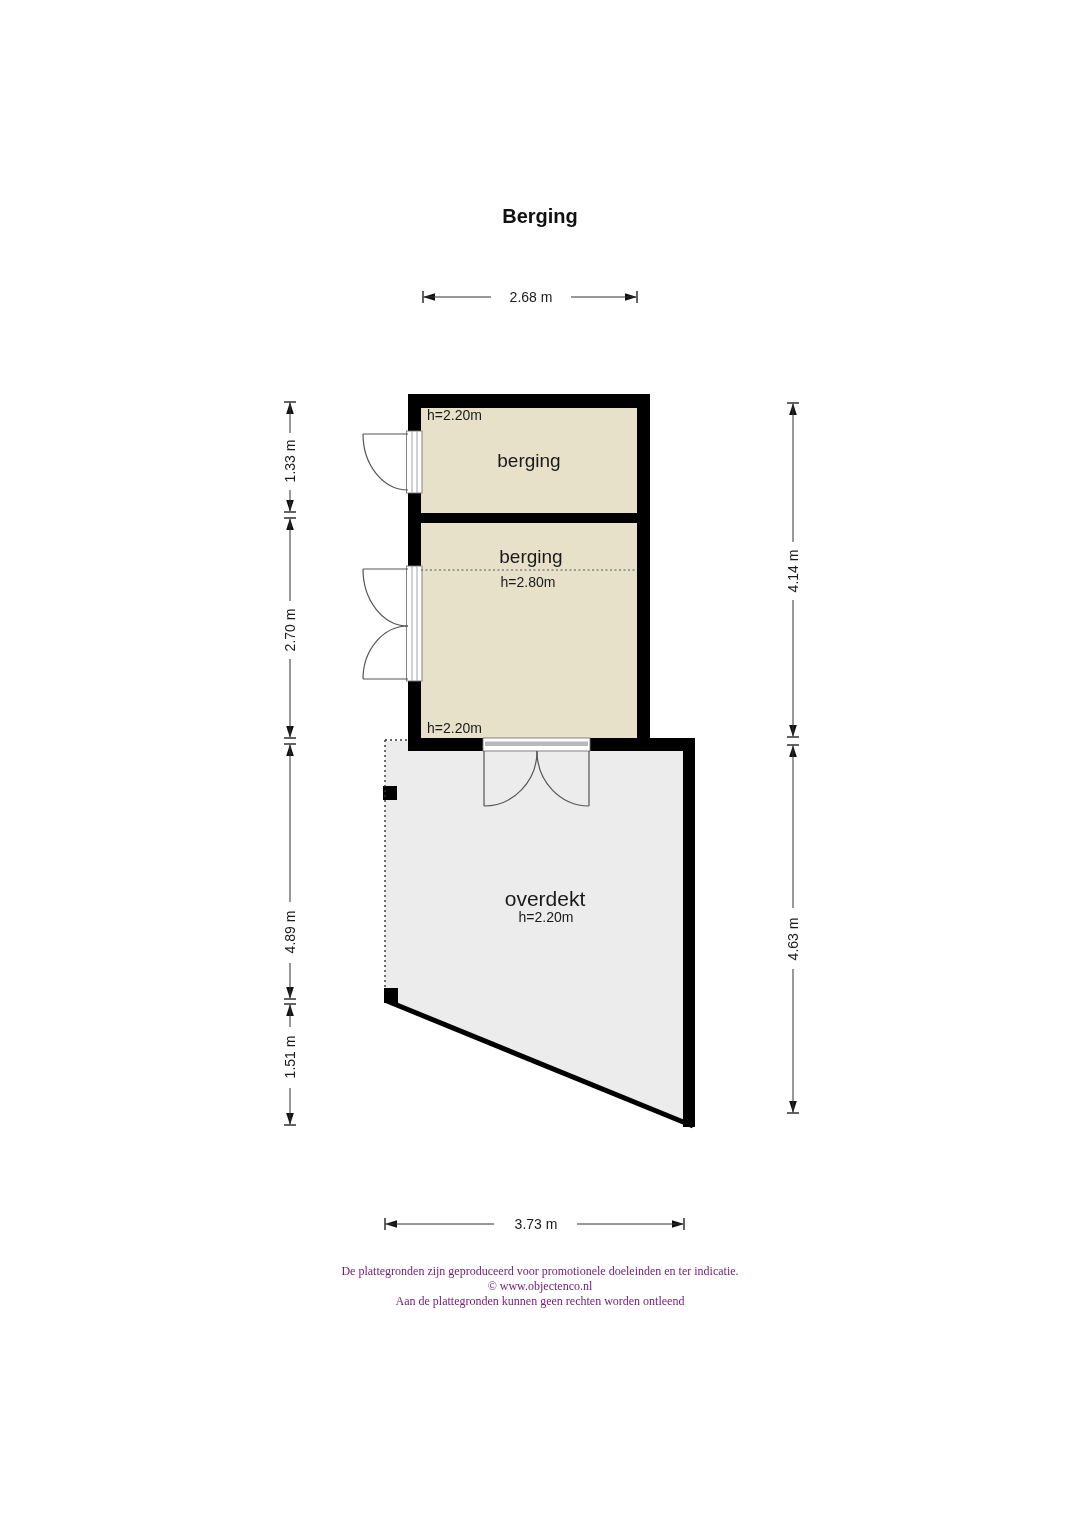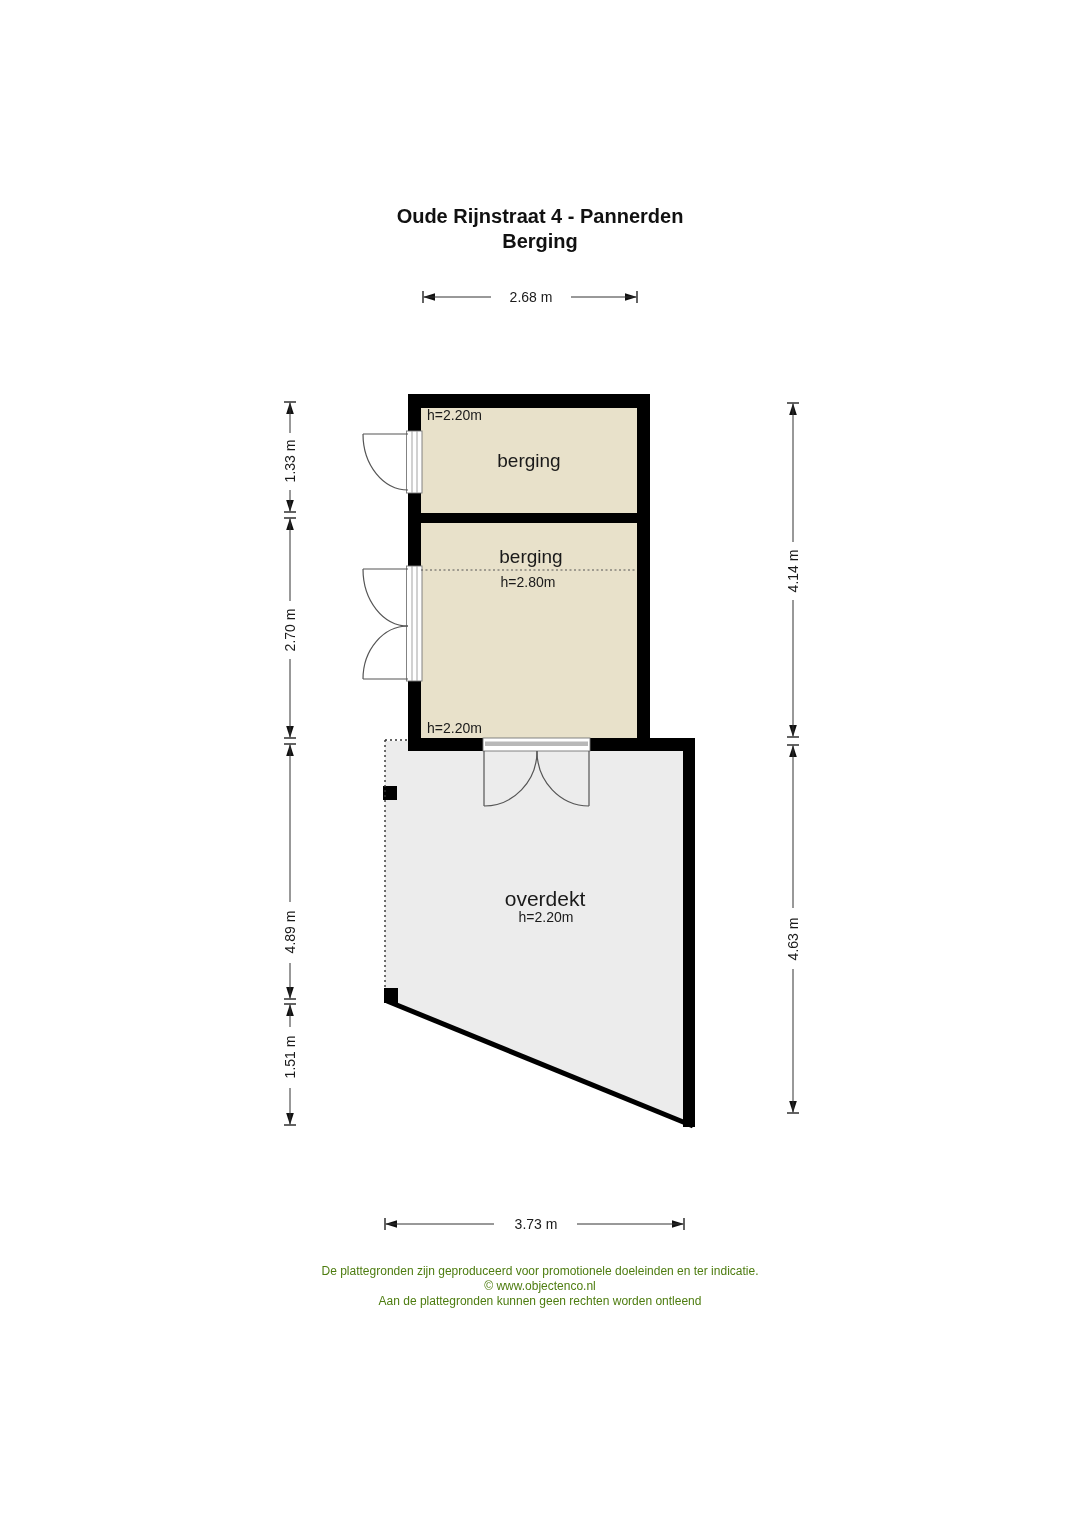--- a/index.html
+++ b/index.html
@@ -1,21 +1,21 @@
 <!DOCTYPE html>
 <html><head>
 <meta charset="utf-8">
 <style>
   html,body{margin:0;padding:0;background:#ffffff;}
   #page{position:relative;width:1080px;height:1527px;background:#ffffff;overflow:hidden;
         font-family:"Liberation Sans",sans-serif;}
   .title{position:absolute;top:204px;left:0;width:1080px;text-align:center;
          font-size:20px;font-weight:bold;line-height:24.5px;color:#111;}
   .footer{position:absolute;top:1264px;left:0;width:1080px;text-align:center;
-          font-size:12px;line-height:15px;color:#4d7c0f;}
+          font-size:12px;line-height:15px;color:#701a75;font-family:Liberation Serif, serif;}
   svg{position:absolute;top:0;left:0;}
   svg text{font-family:"Liberation Sans",sans-serif;fill:#1a1a1a;}
   .dim-line{stroke:#333;stroke-width:1;}
   .dim-tick{stroke:#222;stroke-width:1.4;}
   .dim-arrow{fill:#111;stroke:none;}
   .dim-text{font-size:14px;}
   .wall{fill:#000;stroke:none;}
   .jamb{fill:#fff;stroke:#777;stroke-width:0.9;}
   .jamb-line{stroke:#999;stroke-width:0.9;}
   .door{stroke:#555;stroke-width:1.2;fill:none;}
@@ -23,21 +23,20 @@
   .dotted-height{stroke:#555;stroke-width:1;stroke-dasharray:2 2.5;}
   .room-label{font-size:19px;}
   .height-label{font-size:14px;}
 </style>
 </head>
 <body>
 
 <div id="page">
 
   <div class="title">
-    <div>Oude Rijnstraat 4 - Pannerden</div>
     <div>Berging</div>
   </div>
 
   <svg width="1080" height="1527" viewBox="0 0 1080 1527">
 
     <g>
       <polygon points="385,741 695,741 695,1125 388,1002 385,1002" fill="#ececec"></polygon>
     </g>
     <g>
       <rect x="421" y="407" width="216" height="106" fill="#e8e1ca"></rect>

